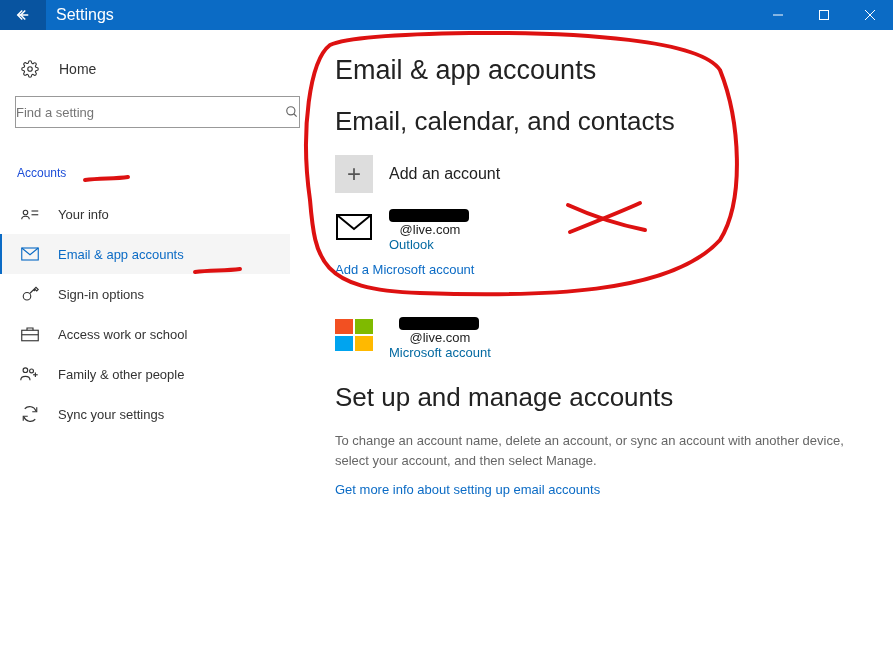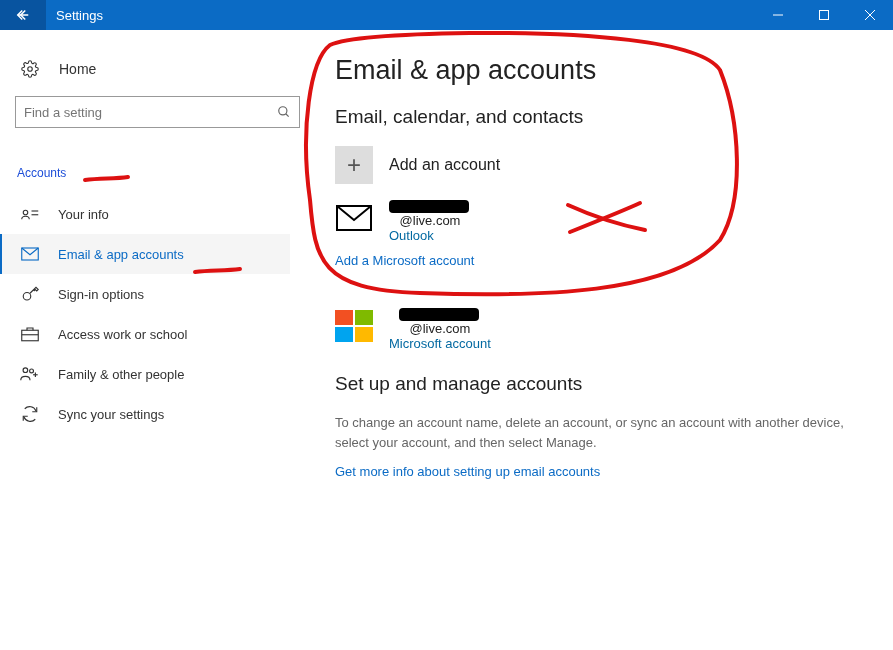--- a/index.html
+++ b/index.html
@@ -1,35 +1,35 @@
 <!DOCTYPE html>
 <html><head>
 <meta charset="utf-8">
 <style>
   * { box-sizing: border-box; margin: 0; padding: 0; font-family: "Segoe UI", Tahoma, sans-serif; }
   body { width: 893px; height: 650px; background: #fff; overflow: hidden; position: relative; }
   .titlebar { height: 30px; background: #0b6bc5; display:flex; align-items:center; color:#fff; }
   .back-btn { width:46px; height:30px; background:#0854a0; display:flex; align-items:center; justify-content:center; }
-  .title-text { margin-left:10px; font-size:13px; }
+  .title-text { margin-left:10px; font-size:16px; }
   .win-controls { margin-left:auto; display:flex; }
   .win-btn { width:46px; height:30px; display:flex; align-items:center; justify-content:center; }
   .content { display:flex; height:calc(100% - 30px); }
   .sidebar { width:305px; padding:30px 15px 0 15px; }
   .home-row { display:flex; align-items:center; gap:18px; margin-bottom:18px; padding-left:6px; cursor:pointer; }
   .home-row .icon { width:20px; }
   .home-row span { font-size:14px; color:#333; }
-  .search-box { width:285px; height:32px; border:1px solid #999; display:flex; align-items:center; padding:0 8px; }
+  .search-box { width:285px; height:32px; border:1px solid #999; display:flex; align-items:center; padding:0 0; }
   .search-box input { flex:1; border:none; outline:none; font-size:13px; color:#666; background:transparent; }
   .section-label { font-size:12px; color:#1d4ed8; margin:38px 0 14px 0; padding-left:2px; }
   .nav-item { height:40px; display:flex; align-items:center; padding-left:2px; gap:18px; cursor:pointer; font-size:13px; color:#333; border-left:3px solid transparent; margin-left:-16px; padding-left:18px; }
   .nav-item .icon { width:20px; display:flex; align-items:center; justify-content:center; }
   .nav-item.active { color:#0b6bc5; border-left:3px solid #0b6bc5; background:#f5f5f5; }
   .main { flex:1; padding:25px 40px 0 30px; overflow:hidden; color:#222; }
   h1 { font-size:27px; font-weight:400; margin-bottom:20px; }
-  h2 { font-size:19px; font-weight:400; margin-bottom:18px; margin-top:22px; }
+  h2 { font-size:26px; font-weight:400; margin-bottom:18px; margin-top:22px; }
   .add-account { display:flex; align-items:center; gap:16px; cursor:pointer; margin-bottom:16px; }
   .add-tile { width:38px; height:38px; background:#ddd; display:flex; align-items:center; justify-content:center; font-size:24px; color:#555; }
   .acct-row { display:flex; align-items:flex-start; gap:16px; margin-bottom:8px; cursor:pointer; }
   .mail-tile { width:38px; height:28px; display:flex; align-items:center; justify-content:center; margin-top:4px; }
   .acct-email { font-size:13px; color:#222; display:flex; align-items:center;flex-direction:column; }
   .redact { display:inline-block; width:80px; height:13px; background:#000; border-radius:4px; margin-right:2px; vertical-align:middle; }
   .acct-type { font-size:13px; color:#0369a1; }
   .link { color:#0b6bc5; font-size:13px; cursor:pointer; display:inline-block; }
   .ms-logo { width:38px; height:32px; display:grid; grid-template-columns:1fr 1fr; grid-template-rows:1fr 1fr; gap:2px; margin-top:2px; }
   .ms-logo div:nth-child(1){background:#f25022;} .ms-logo div:nth-child(2){background:#7fba00;}

